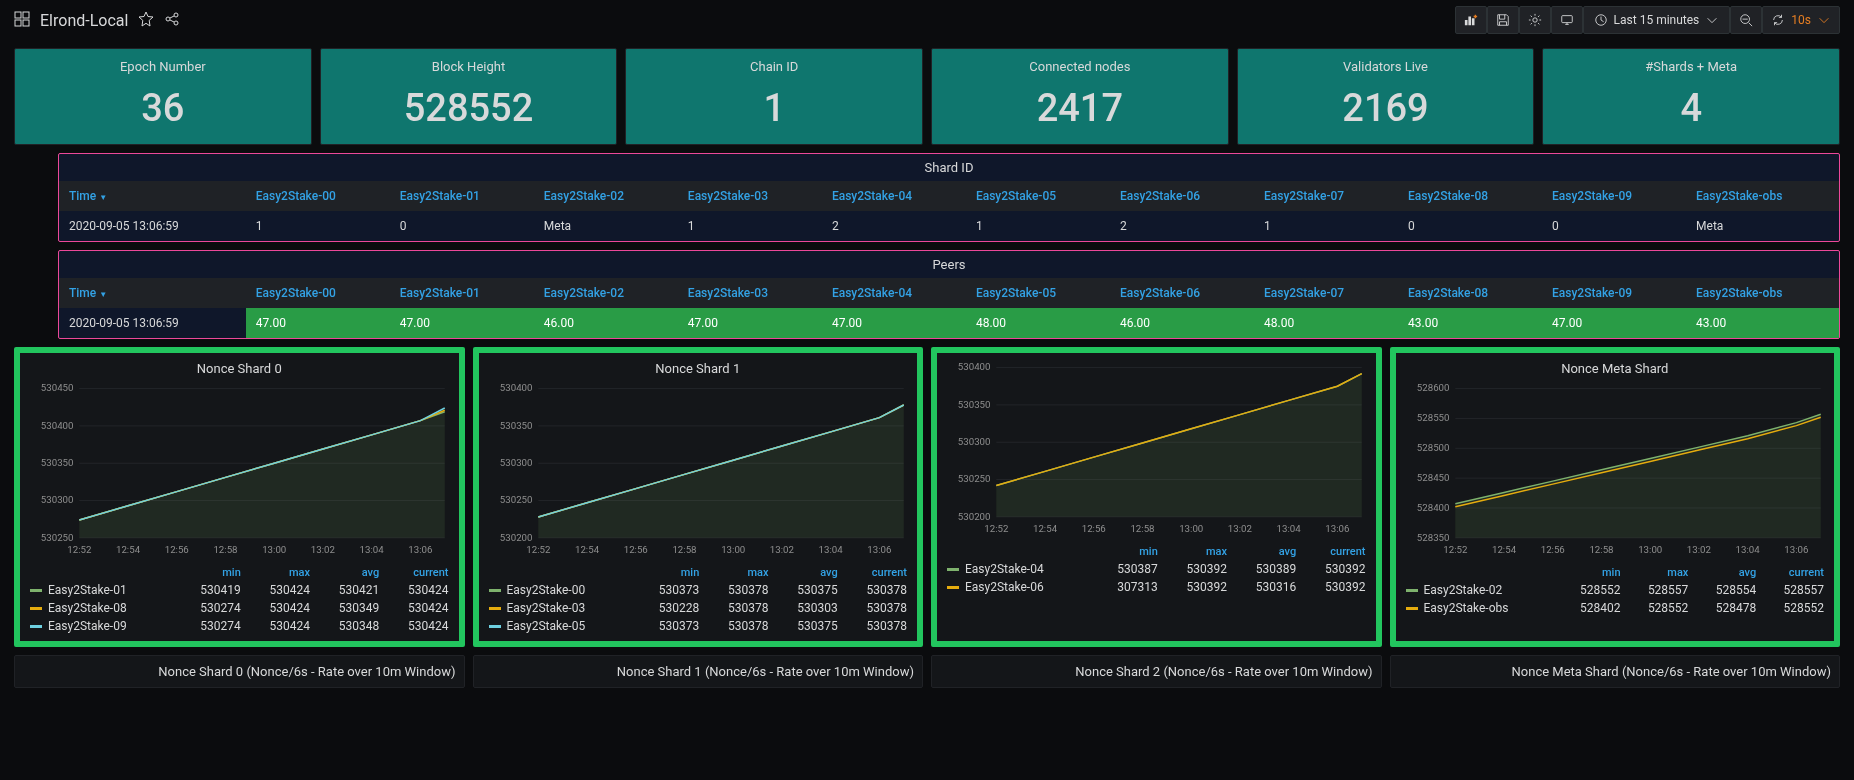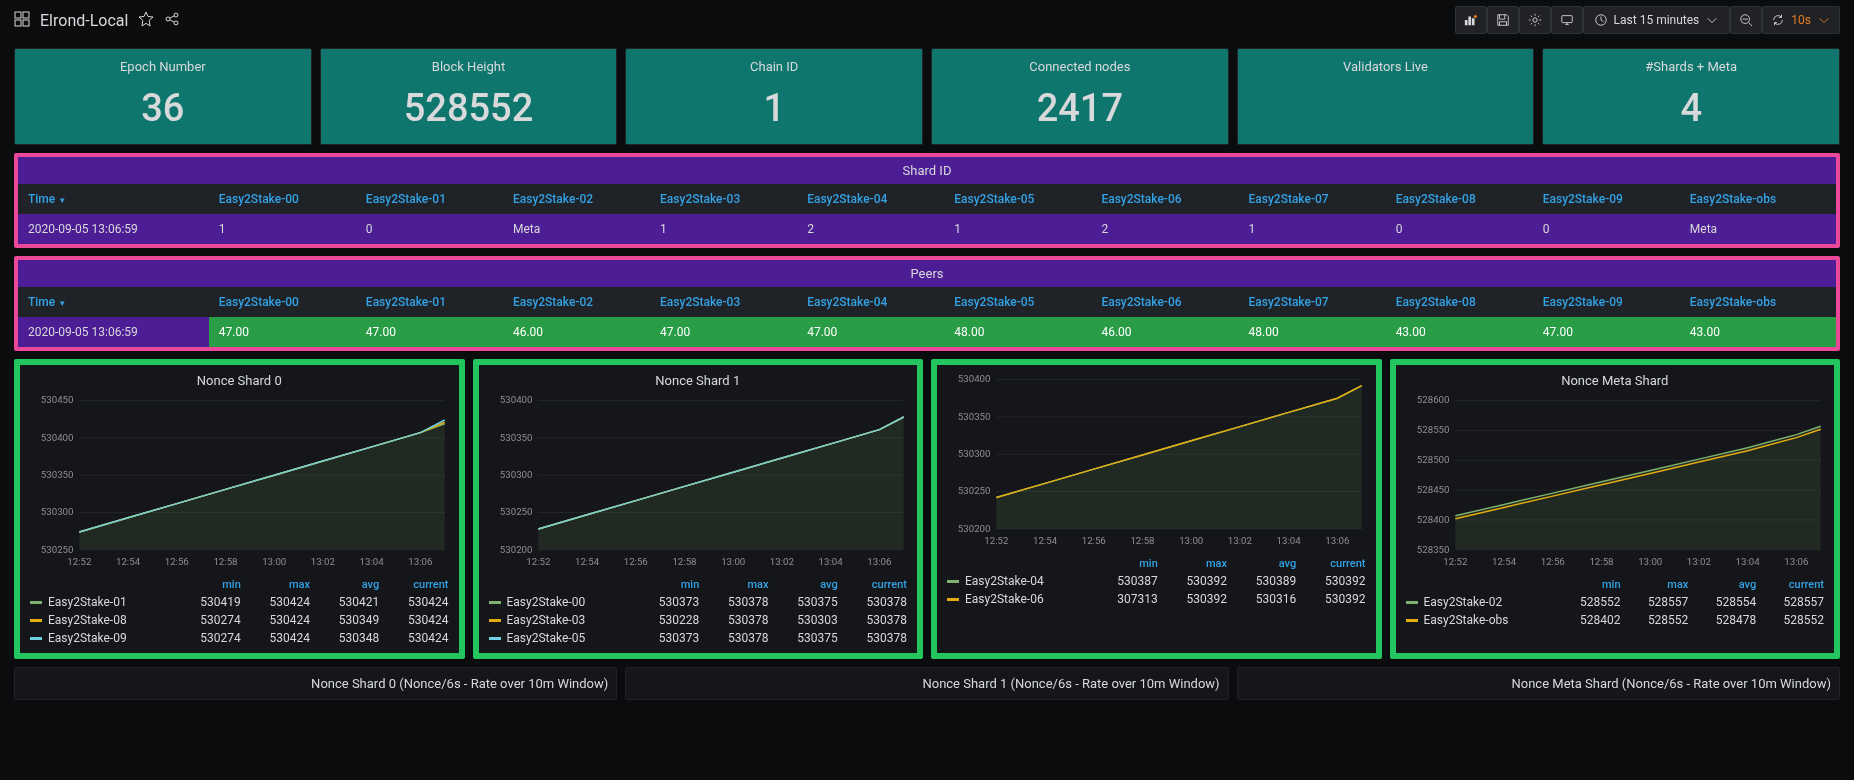--- a/index.html
+++ b/index.html
@@ -42,23 +42,24 @@
   background: #0f766e;
   border: 1px solid #202226;
   border-radius: 2px;
   padding: 10px 0 14px 0;
   text-align: center;
 }
 .stat-title { font-size: 13px; color: #d8d9da; margin-bottom: 12px; }
 .stat-val { font-size: 38px; font-weight: 500; color: #d8d9da; }
 
 .table-panel {
-  background: #4c1d95;
-  border: 4px solid #ec4899;
+  background: #0f172a;
+  border: 1px solid #ec4899;
   border-radius: 2px;
+  margin-left: 44px;
 }
 .table-title { text-align: center; font-size: 13px; padding: 6px 0; color: #d8d9da; }
 table { width: 100%; border-collapse: collapse; }
 th {
   text-align: left;
   font-weight: 500;
   color: #33a2e5;
   font-size: 12px;
   padding: 8px 10px;
   background: #1f2226;
@@ -194,20 +195,21 @@
       <div class="stat-panel">
         <div class="stat-title">Chain ID</div>
                  <div class="stat-val">1</div>
       </div>
       <div class="stat-panel">
         <div class="stat-title">Connected nodes</div>
                  <div class="stat-val">2417</div>
       </div>
       <div class="stat-panel">
         <div class="stat-title">Validators Live</div>
+                 <div class="stat-val">2169</div>
       </div>
       <div class="stat-panel">
         <div class="stat-title">#Shards + Meta</div>
                  <div class="stat-val">4</div>
       </div>
     </div>
 
   <div class="table-panel">
     <div class="table-title">Shard ID</div>
     <table>
@@ -520,16 +522,17 @@
               </tr>
             </tbody>
           </table>
         </div>
       </div>
     </div>
 
   <div class="next-row" id="rate-row">
       <div class="mini-panel">Nonce Shard 0 (Nonce/6s - Rate over 10m Window)</div>
       <div class="mini-panel">Nonce Shard 1 (Nonce/6s - Rate over 10m Window)</div>
+      <div class="mini-panel">Nonce Shard 2 (Nonce/6s - Rate over 10m Window)</div>
       <div class="mini-panel">Nonce Meta Shard (Nonce/6s - Rate over 10m Window)</div>
     </div>
 
 </div>
 
 </body></html>

